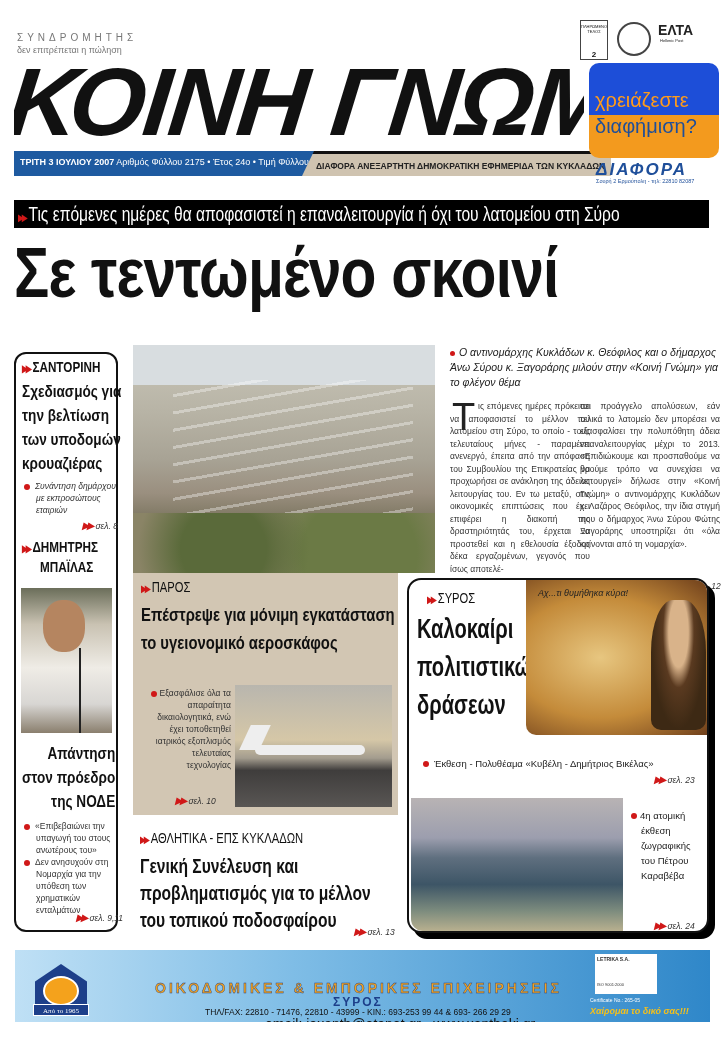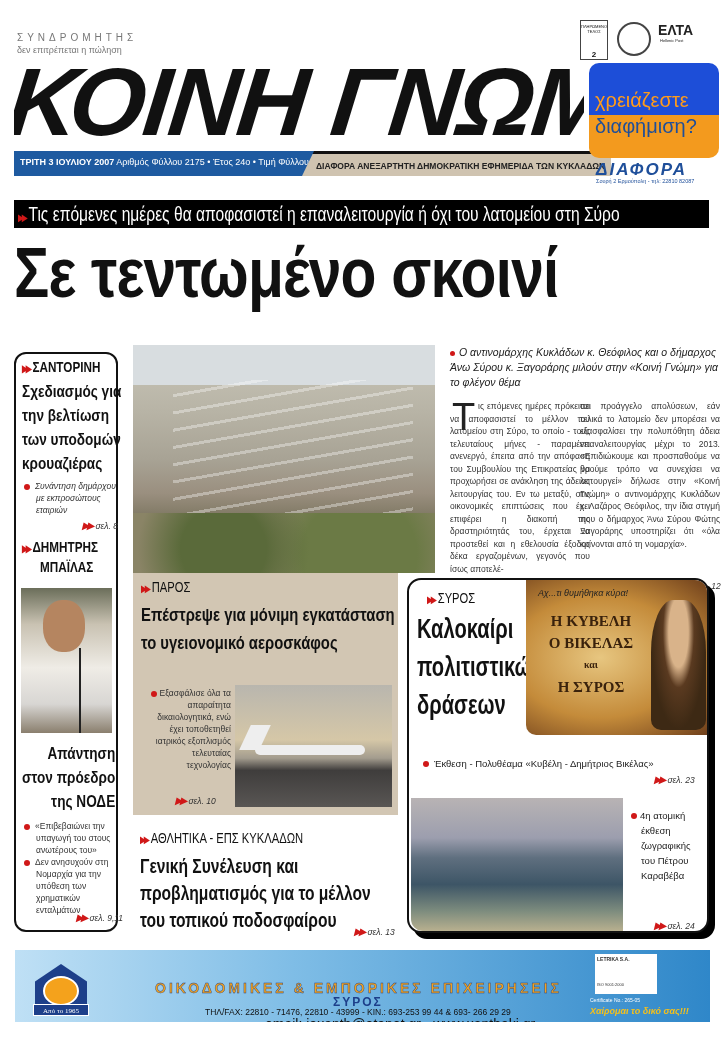--- a/index.html
+++ b/index.html
@@ -189,26 +189,20 @@
 
 <div class="abs" id="syros">
   <div class="abs" id="syros-sec"><span class="arrow">▶▶</span><span>ΣΥΡΟΣ</span></div>
   <div class="abs" id="syros-head">
     <div>Καλοκαίρι</div>
     <div>πολιτιστικών</div>
     <div>δράσεων</div>
   </div>
   <div class="abs" id="poster">
     <div class="script">Αχ...τι θυμήθηκα κύρα!</div>
-    <div class="ptxt">
-      <div>Η ΚΥΒΕΛΗ</div>
-      <div>Ο ΒΙΚΕΛΑΣ</div>
-      <div style="font-size:10px;">και</div>
-      <div>Η ΣΥΡΟΣ</div>
-    </div>
     <div class="face"></div>
   </div>
   <div class="abs" id="syros-bullet"><span class="bullet-dot"></span><span>Έκθεση - Πολυθέαμα «Κυβέλη - Δημήτριος Βικέλας»</span></div>
   <div class="abs page-ref" style="left:245px;top:194px;"><span class="arrow">▶▶</span><span>σελ. 23</span></div>
   <div class="abs" id="seascape"></div>
   <div class="abs" id="sea-bullet" style="padding-left:10px;"><span class="bullet-dot" style="margin-left:-10px;margin-right:3px;"></span><span>4η ατομική έκθεση ζωγραφικής του Πέτρου Καραβέβα</span></div>
   <div class="abs page-ref" style="left:245px;top:340px;"><span class="arrow">▶▶</span><span>σελ. 24</span></div>
 </div>
 
 <div class="abs" id="footer">

